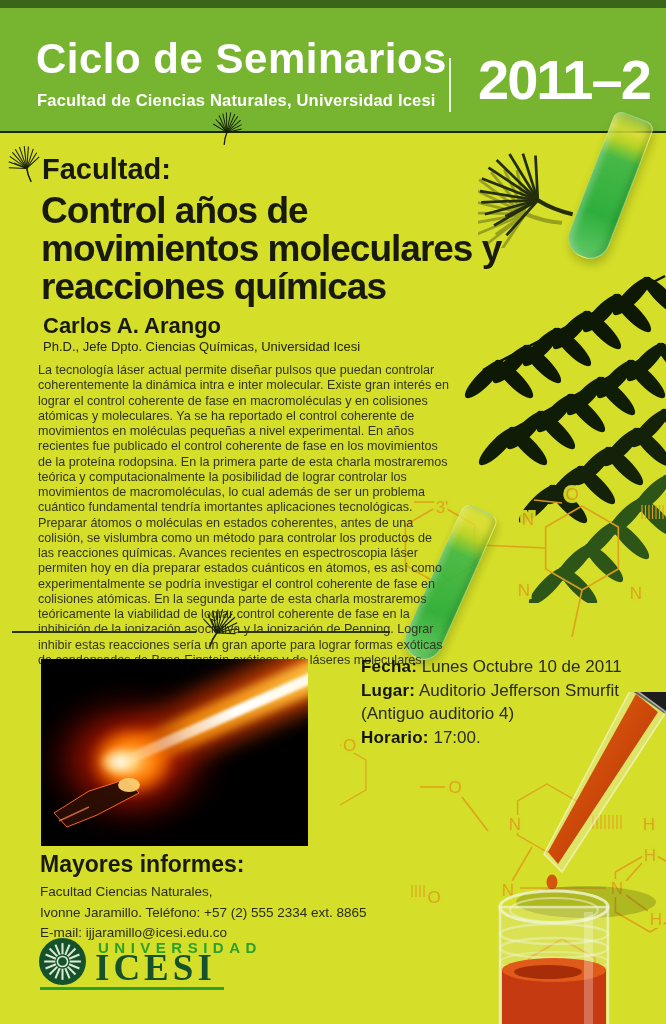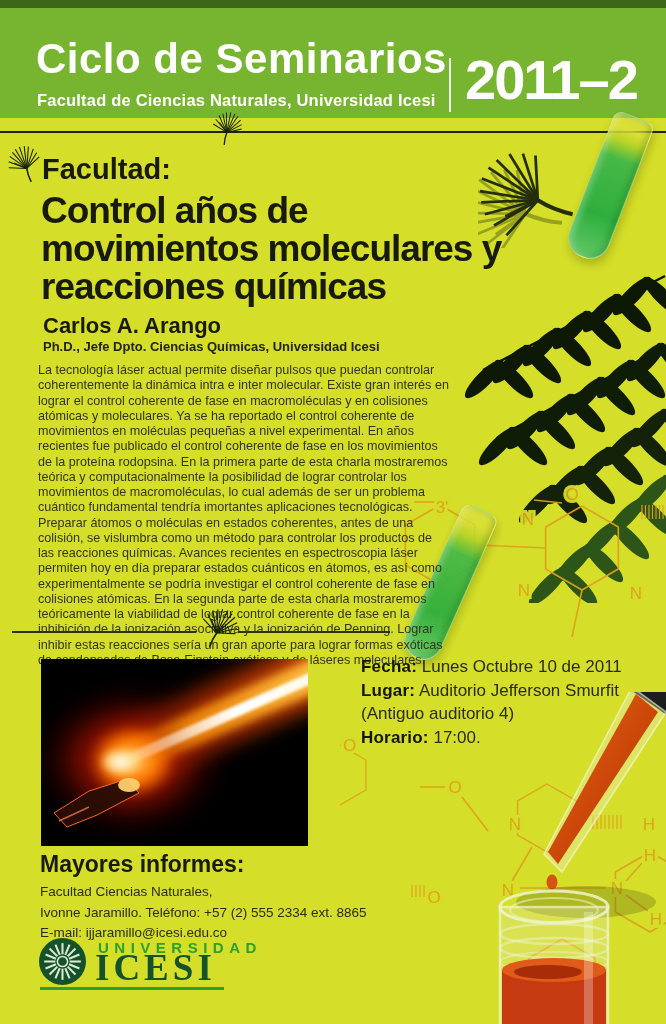--- a/index.html
+++ b/index.html
@@ -13,32 +13,32 @@
     --liquid-green:#2fae3d;
     --liquid-red:#c63a12;
   }
   html,body{margin:0;padding:0;background:#ffffff;}
   .poster{position:relative;width:666px;height:1024px;overflow:hidden;background:var(--body-lime);
           font-family:"Liberation Sans",sans-serif;color:var(--text-dark);}
   .abs{position:absolute;}
 
   
   .top-stripe{left:0;top:0;width:666px;height:8px;background:var(--top-stripe-green);}
-  .header{left:0;top:8px;width:666px;height:110px;background:var(--header-green);}
+  .header{left:0;top:8px;width:666px;height:123px;background:var(--header-green);}
   .hdr-title{left:36px;top:30px;font-size:42px;font-weight:bold;color:#fff;letter-spacing:0.5px;line-height:1;}
   .hdr-sub{left:37px;top:83px;font-size:16.5px;font-weight:bold;color:#fff;letter-spacing:0.2px;}
   .hdr-divider{left:449px;top:50px;width:2px;height:54px;background:rgba(255,255,255,0.85);}
-  .hdr-term{left:465px;top:44px;font-size:56px;font-weight:bold;color:#fff;letter-spacing:-2px;line-height:1;}
+  .hdr-term{left:478px;top:44px;font-size:56px;font-weight:bold;color:#fff;letter-spacing:-2px;line-height:1;}
   .header-rule{left:0;top:131px;width:666px;height:2px;background:#1c2708;}
 
   
   .kicker{left:42px;top:153px;font-size:29px;font-weight:600;color:#191a0e;}
   .big-title{left:41px;top:192px;font-size:37px;line-height:38px;font-weight:600;letter-spacing:-1px;color:#191a0e;}
   .speaker{left:43px;top:313px;font-size:22px;font-weight:600;color:#191a0e;}
-  .speaker-role{left:43px;top:339px;font-size:13px;font-weight:700;color:#23240f;}
+  .speaker-role{left:43px;top:339px;font-size:13px;font-weight:400;color:#23240f;}
   .abstract{left:38px;top:363px;width:412px;font-size:12.6px;line-height:15.25px;color:#33351e;margin:0;}
 
   
   .div-seg{top:631px;height:2px;background:#2a3510;}
   .div-seg.s1{left:12px;width:184px;}
   .div-seg.s2{left:238px;width:152px;}
 
   
   .laser-photo{left:41px;top:659px;width:267px;height:187px;background:#000;overflow:hidden;}
   .laser-photo .halo{left:-6px;top:26px;width:190px;height:150px;border-radius:50%;

